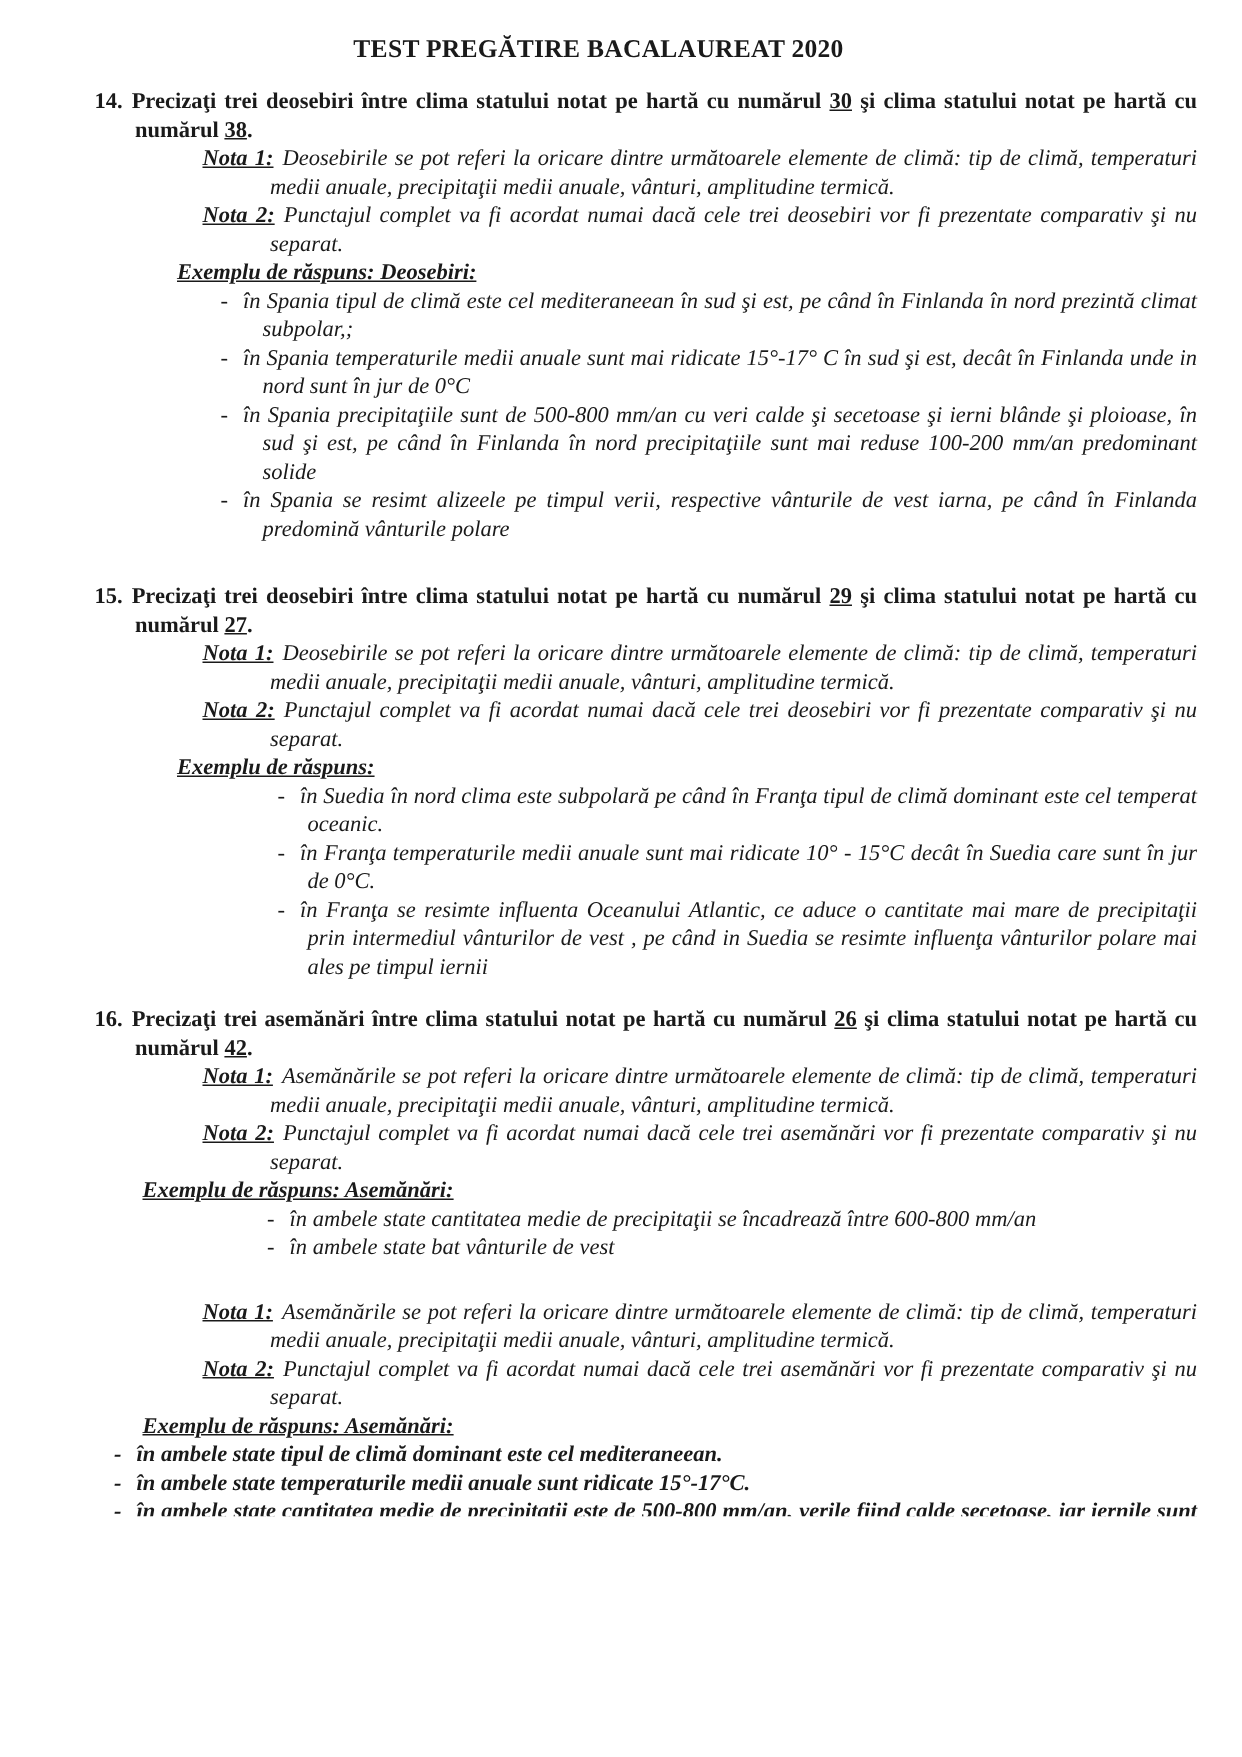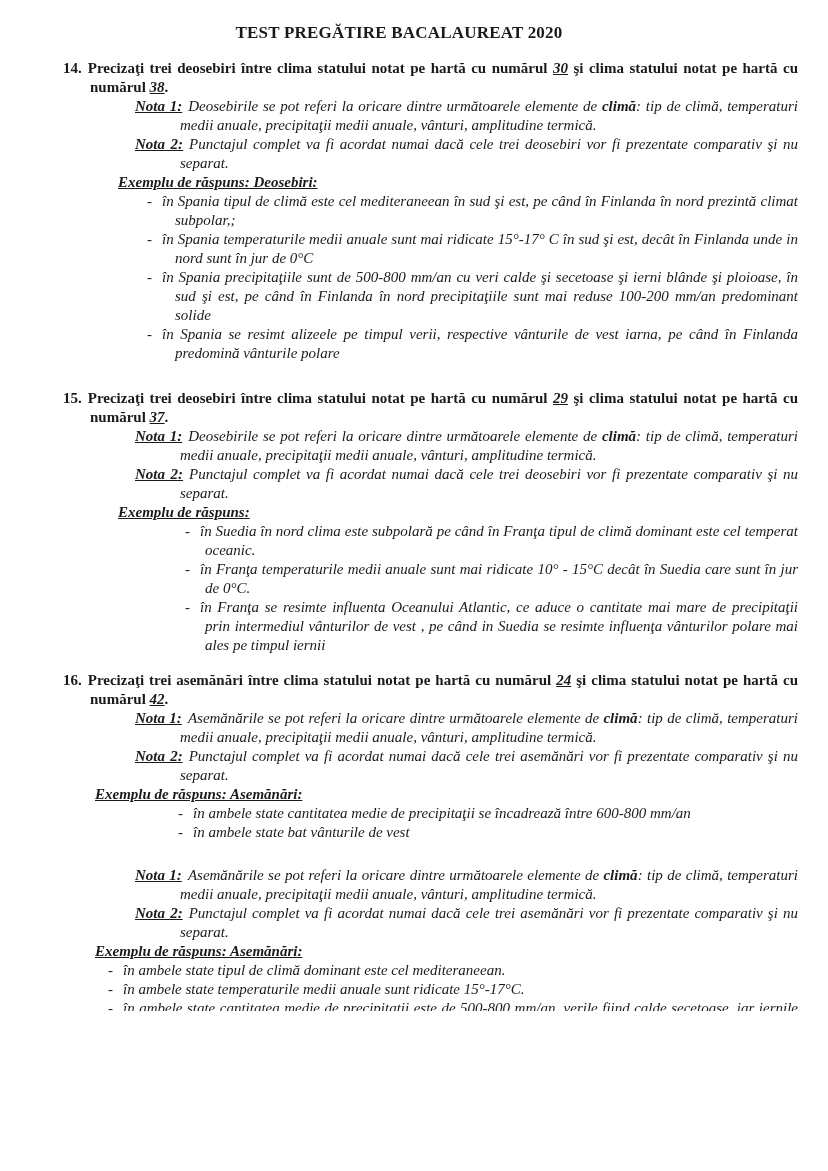--- a/index.html
+++ b/index.html
@@ -18,42 +18,42 @@
   }
   .question{margin-top:8px;}
   .q15{margin-top:26px;}
   .q16{margin-top:16px;}
   .q17{margin-top:24px;}
   .q-header{
     font-weight:bold;text-align:justify;
     padding-left:90px;text-indent:-27px;
   }
   .q-num{margin-right:6px;}
-  .map-num{text-decoration:underline;font-style:italic;}
+  .map-num{text-decoration:underline;}
   .nota{
     font-style:italic;text-align:justify;
     padding-left:180px;text-indent:-45px;
   }
   .nota-label{
     font-weight:bold;text-decoration:underline;margin-right:6px;
   }
-  .b{font-weight:bold;}
+  .b{font-weight:normal;}
   .exemplu{
     font-weight:bold;font-style:italic;text-decoration:underline;
   }
   .ex-a{margin-left:118px;}
   .ex-b{margin-left:95px;}
   .bullet{
     font-style:italic;text-align:justify;
     padding-left:28px;text-indent:-28px;
   }
   .q14 .bullet{margin-left:147px;padding-left:28px;text-indent:-28px;}
   .q15 .bullet{margin-left:185px;padding-left:20px;text-indent:-20px;font-style:italic;}
   .q16 .bullet{margin-left:178px;padding-left:25px;text-indent:-25px;}
-  .q17 .bullet{margin-left:108px;padding-left:15px;text-indent:-15px;}
+  .q17 .bullet{margin-left:76px;padding-left:15px;text-indent:-15px;font-weight:bold;}
   .dash{margin-right:10px;}
   .footer{
     margin-top:auto;margin-bottom:16px;
     display:flex;justify-content:space-between;
     padding:0 100px;font-size:15px;
   }
 </style>
 </head>
 <body>
 
@@ -68,33 +68,33 @@
     <p class="exemplu ex-a">Exemplu de răspuns: Deosebiri:</p>
     <div>
       <p class="bullet"><span class="dash">-</span><span>în Spania tipul de climă este cel mediteraneean în sud şi est, pe când în Finlanda în nord prezintă climat subpolar,;</span></p>
       <p class="bullet"><span class="dash">-</span><span>în Spania temperaturile medii anuale sunt mai ridicate 15°-17° C în sud şi est, decât în Finlanda unde in nord sunt în jur de 0°C</span></p>
       <p class="bullet"><span class="dash">-</span><span>în Spania precipitaţiile sunt de 500-800 mm/an cu veri calde şi secetoase şi ierni blânde şi ploioase, în sud şi est, pe când în Finlanda în nord precipitaţiile sunt mai reduse 100-200 mm/an predominant solide</span></p>
       <p class="bullet"><span class="dash">-</span><span>în Spania se resimt alizeele pe timpul verii, respective vânturile de vest iarna, pe când în Finlanda predomină vânturile polare</span></p>
     </div>
   </section>
 
   <section class="question q15">
-    <p class="q-header"><span class="q-num">15.</span><span>Precizaţi trei deosebiri între clima statului notat pe hartă cu numărul </span><span class="map-num">29</span><span> şi clima statului notat pe hartă cu numărul </span><span class="map-num">37</span><span>.</span></p>
+    <p class="q-header"><span class="q-num">15.</span><span>Precizaţi trei deosebiri între clima statului notat pe hartă cu numărul </span><span class="map-num">29</span><span> şi clima statului notat pe hartă cu numărul </span><span class="map-num">27</span><span>.</span></p>
     <p class="nota"><span class="nota-label">Nota 1:</span><span>Deosebirile se pot referi la oricare dintre următoarele elemente de </span><span class="b">climă</span><span>: tip de climă, temperaturi medii anuale, precipitaţii medii anuale, vânturi, amplitudine termică.</span></p>
     <p class="nota"><span class="nota-label">Nota 2:</span><span>Punctajul complet va fi acordat numai dacă cele trei deosebiri vor fi prezentate comparativ şi nu separat.</span></p>
     <p class="exemplu ex-a">Exemplu de răspuns:</p>
     <div>
       <p class="bullet"><span class="dash">-</span><span>în Suedia în nord clima este subpolară pe când în Franţa tipul de climă dominant este cel temperat oceanic.</span></p>
       <p class="bullet"><span class="dash">-</span><span>în Franţa temperaturile medii anuale sunt mai ridicate 10° - 15°C decât în Suedia care sunt în jur de 0°C.</span></p>
       <p class="bullet"><span class="dash">-</span><span>în Franţa se resimte influenta Oceanului Atlantic, ce aduce o cantitate mai mare de precipitaţii prin intermediul vânturilor de vest , pe când in Suedia se resimte influenţa vânturilor polare mai ales pe timpul iernii</span></p>
     </div>
   </section>
 
   <section class="question q16">
-    <p class="q-header"><span class="q-num">16.</span><span>Precizaţi trei asemănări între clima statului notat pe hartă cu numărul </span><span class="map-num">24</span><span> şi clima statului notat pe hartă cu numărul </span><span class="map-num">42</span><span>.</span></p>
+    <p class="q-header"><span class="q-num">16.</span><span>Precizaţi trei asemănări între clima statului notat pe hartă cu numărul </span><span class="map-num">26</span><span> şi clima statului notat pe hartă cu numărul </span><span class="map-num">42</span><span>.</span></p>
     <p class="nota"><span class="nota-label">Nota 1:</span><span>Asemănările se pot referi la oricare dintre următoarele elemente de </span><span class="b">climă</span><span>: tip de climă, temperaturi medii anuale, precipitaţii medii anuale, vânturi, amplitudine termică.</span></p>
     <p class="nota"><span class="nota-label">Nota 2:</span><span>Punctajul complet va fi acordat numai dacă cele trei asemănări vor fi prezentate comparativ şi nu separat.</span></p>
     <p class="exemplu ex-b">Exemplu de răspuns: Asemănări:</p>
     <div>
       <p class="bullet"><span class="dash">-</span><span>în ambele state cantitatea medie de precipitaţii se încadrează între 600-800 mm/an</span></p>
       <p class="bullet"><span class="dash">-</span><span>în ambele state bat vânturile de vest</span></p>
     </div>
   </section>
 
   <section class="question q17">

